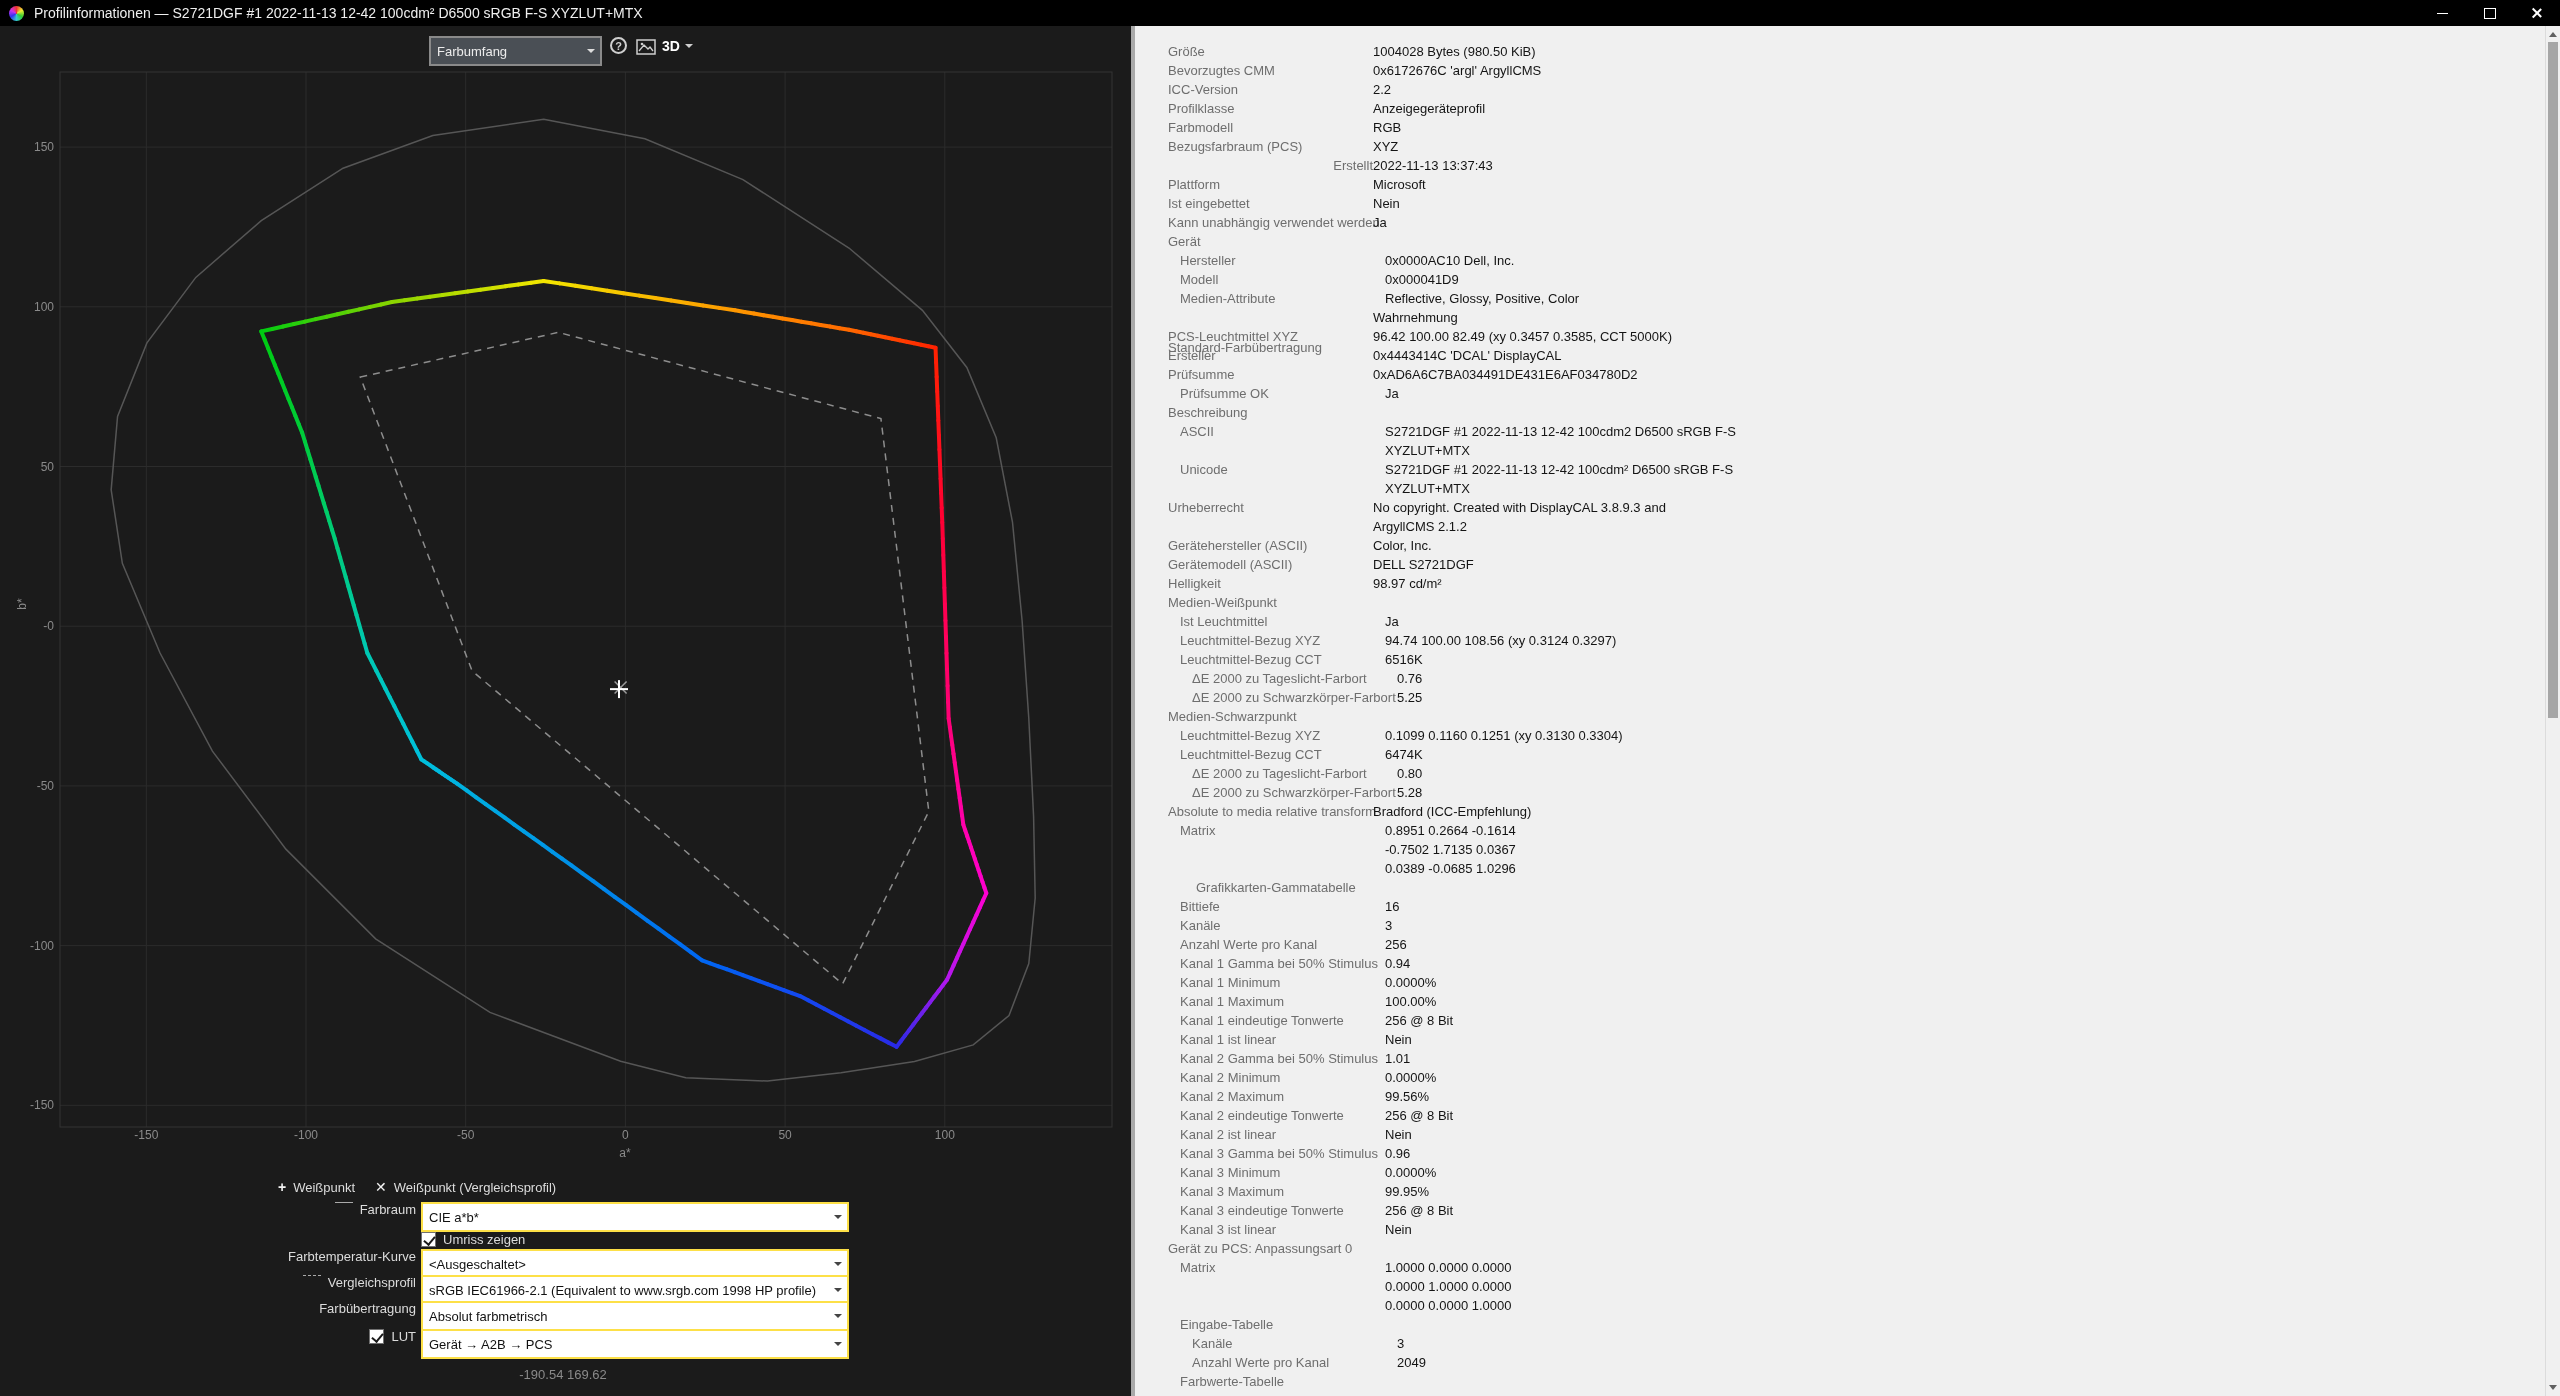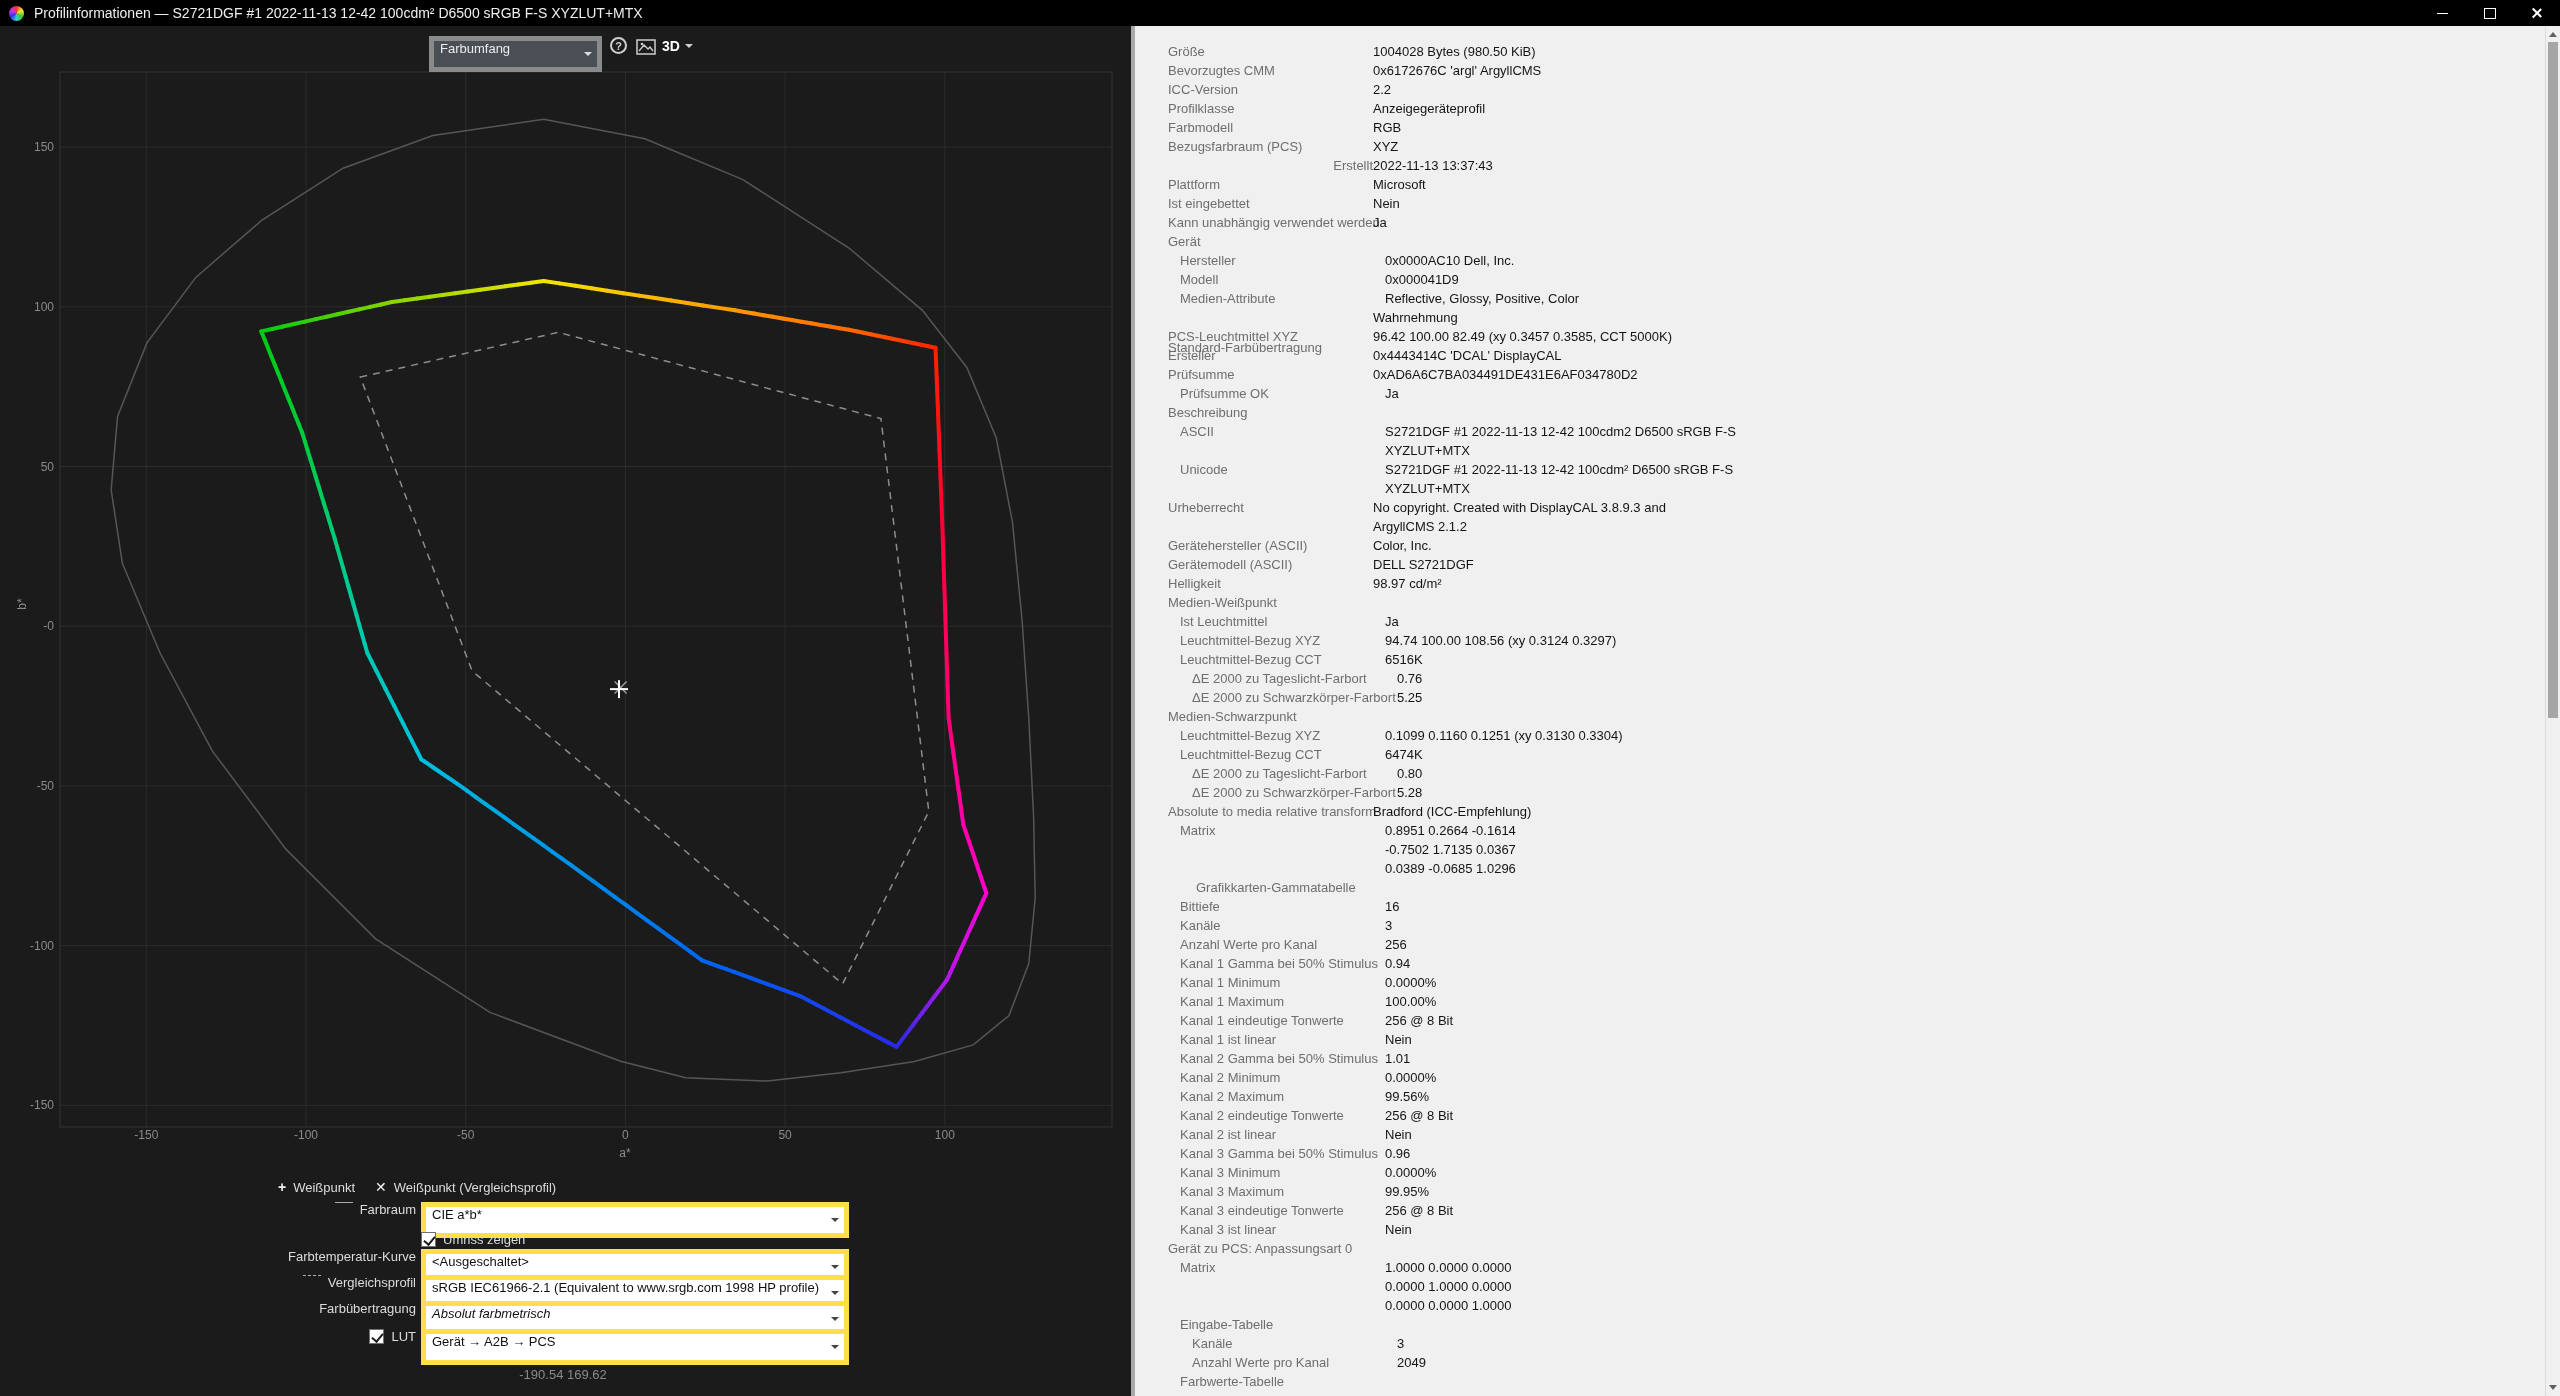--- a/index.html
+++ b/index.html
@@ -38,22 +38,22 @@
          border-right:4px solid transparent;border-bottom:5px solid #606060;}
   .sb-down{position:absolute;left:3px;bottom:6px;width:0;height:0;border-left:4px solid transparent;
          border-right:4px solid transparent;border-top:5px solid #606060;}
   .sb-thumb{position:absolute;left:2px;top:16px;width:10px;height:676px;background:#a6a6a6;}
 
   
   #plot{position:absolute;left:0;top:0;width:1131px;height:1370px;}
   #plot text{font-family:"Liberation Sans","DejaVu Sans",sans-serif;font-size:12px;fill:#8a8a8a;}
 
   
-  .combo{box-sizing:border-box;border:5px solid #fde047;background:#fff;display:flex;
-         font-size:13px;color:#111;position:absolute;height:36px;}
+  .combo{box-sizing:border-box;border:2px solid #fde047;background:#fff;display:flex;align-items:center;
+         font-size:13px;color:#111;position:absolute;height:30px;}
   .combo .txt{padding-left:6px;flex:1;overflow:hidden;white-space:nowrap;}
   .combo .arr{width:18px;flex:0 0 18px;display:flex;align-items:center;justify-content:center;}
   .combo .arr::after{content:"";width:0;height:0;border:4px solid transparent;border-top-color:#444;margin-top:4px;}
   .combo.dark{background:#4a4f55;border-color:#8a8a8a;color:#ececec;}
   .combo.dark .arr::after{border-top-color:#ddd;}
   .help-icon{position:absolute;left:610px;top:11px;width:17px;height:17px;border:2px solid #cfcfcf;border-radius:50%;
              box-sizing:border-box;color:#cfcfcf;font-size:11px;font-weight:bold;display:flex;align-items:center;justify-content:center;}
   .img-icon{position:absolute;left:636px;top:13px;}
   .threed{position:absolute;left:662px;top:12px;display:flex;align-items:center;gap:5px;
           color:#fff;font-size:14px;font-weight:bold;}
@@ -436,21 +436,21 @@
     <span>Vergleichsprofil</span>
   </div>
   <div class="combo" style="left:421px;top:1249px;width:428px;">
     <span class="txt">sRGB IEC61966-2.1 (Equivalent to www.srgb.com 1998 HP profile)</span>
     <span class="arr"></span>
   </div>
 
   <div class="ctl-label" style="top:1275px;">
     <span>Farbübertragung</span>
   </div>
-  <div class="combo" style="left:421px;top:1275px;width:428px;font-style:italic;">
+  <div class="combo" style="left:421px;top:1275px;width:428px;">
     <span class="txt">Absolut farbmetrisch</span>
     <span class="arr"></span>
   </div>
 
   <div class="ctl-label" style="top:1303px;">
     <span class="checkbox checked"></span>
     <span>LUT</span>
   </div>
   <div class="combo" style="left:421px;top:1303px;width:428px;">
     <span class="txt">Gerät → A2B → PCS</span>

